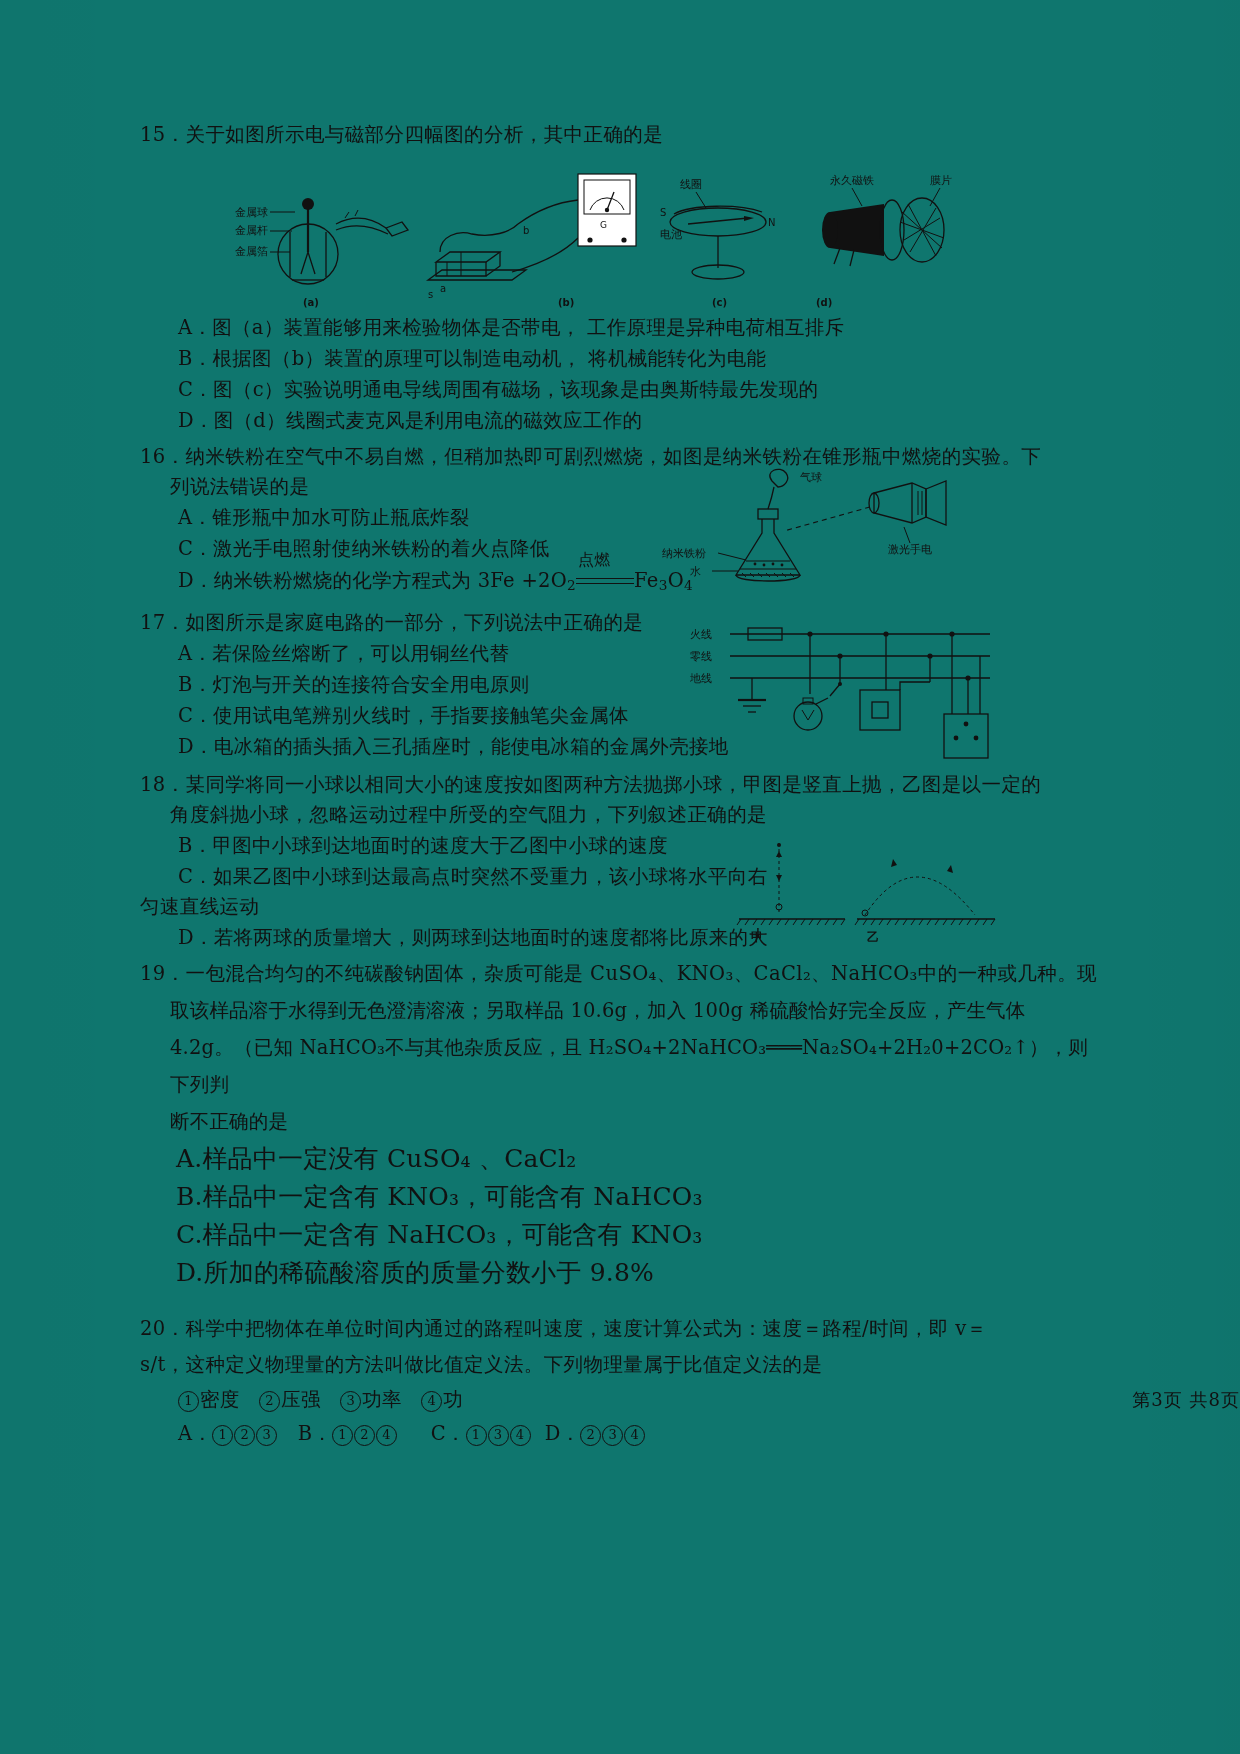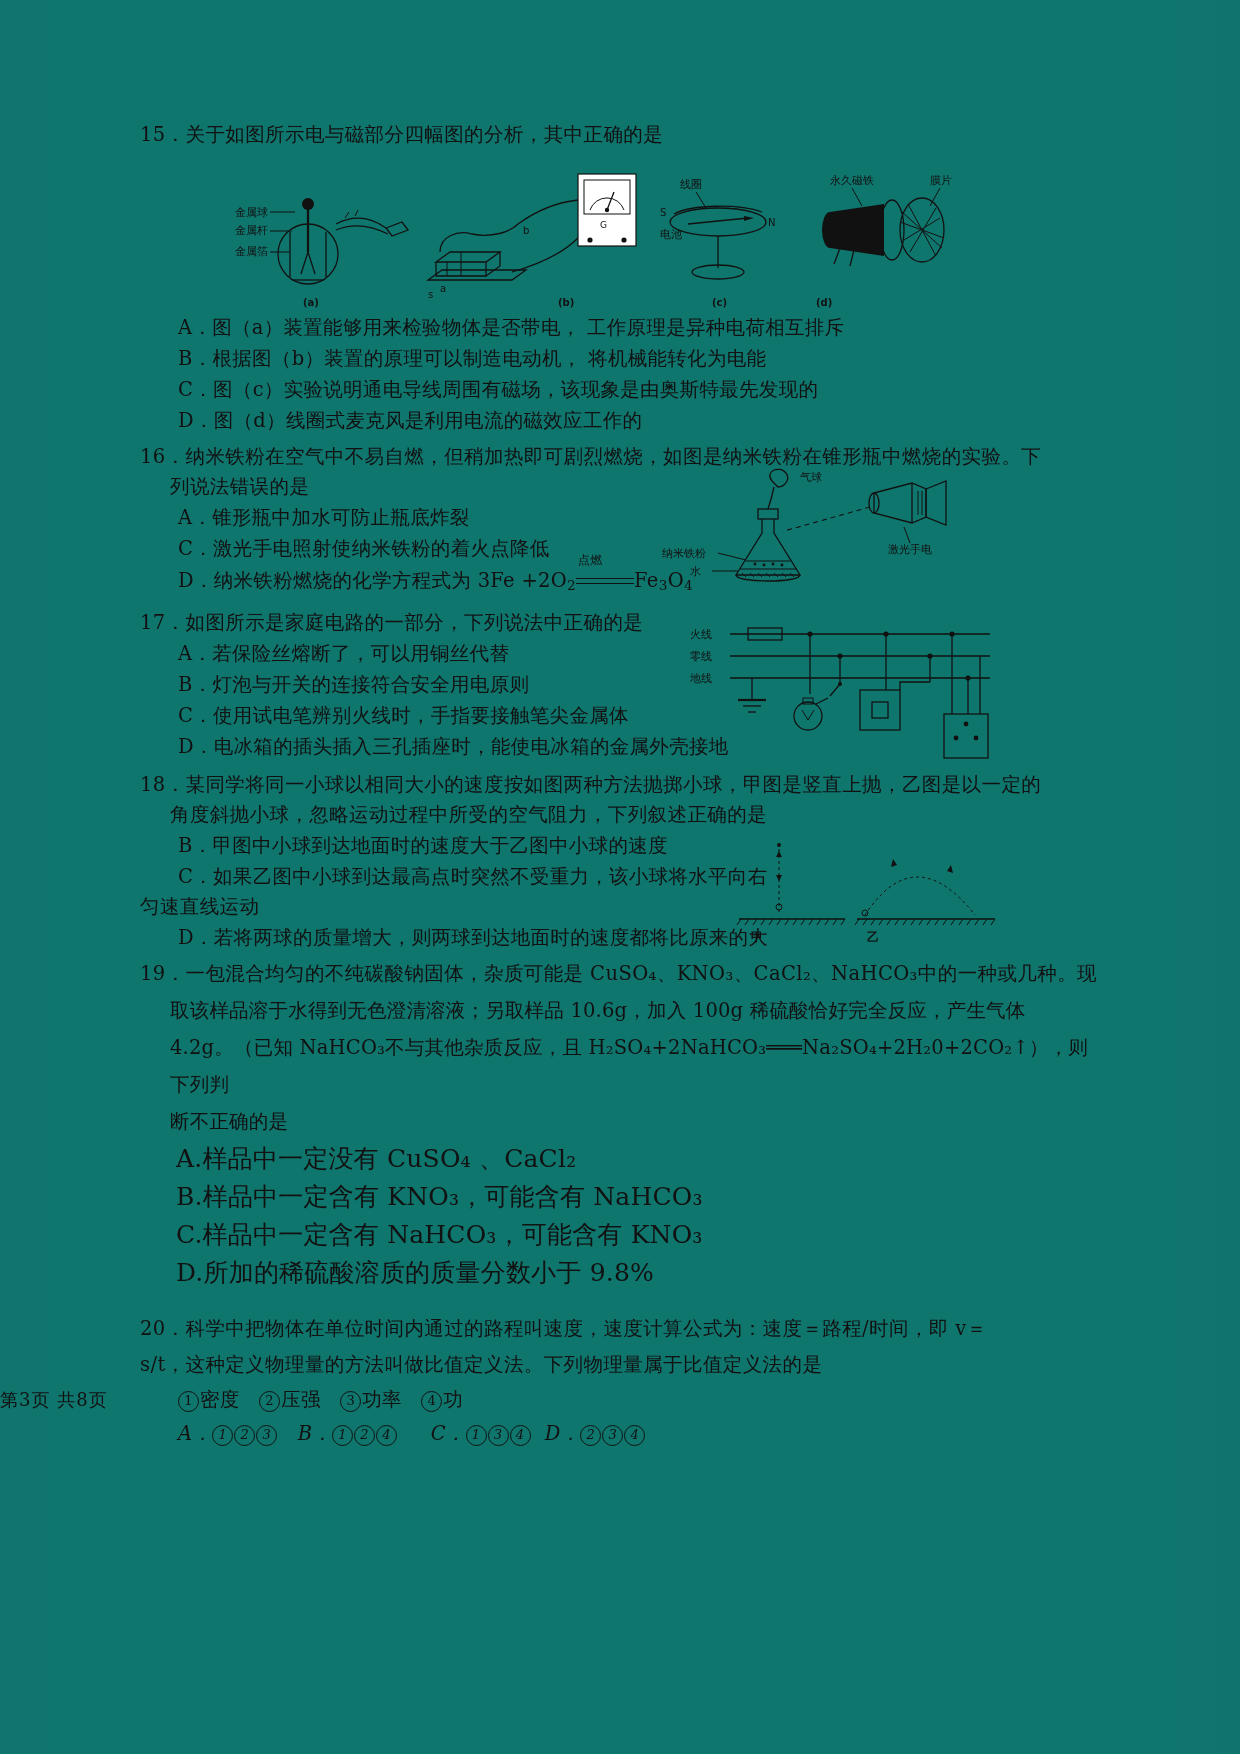--- a/index.html
+++ b/index.html
@@ -77,21 +77,21 @@
     display: inline-block;
     position: relative;
     width: 58px;
     height: 1em;
     vertical-align: middle;
   }
   .rxn .cond {
     position: absolute;
     left: 2px;
     top: -20px;
-    font-size: 12px;
+    font-size: 16px;
     line-height: 16px;
     white-space: nowrap;
     font-family: Liberation Serif, serif;
   }
   .rxn .bar1 {
     position: absolute;
     left: 0; right: 0;
     top: 6px;
     border-top: 1.6px solid #111;
   }
@@ -114,21 +114,21 @@
     margin-right: 1px;
   }
 
   .figbox { position: absolute; }
 
   .footer {
     position: absolute;
     left: 0;
     top: 1388px;
     width: 1240px;
-    text-align: left;
+    text-align: right;
     font-size: 18px;
     letter-spacing: 1px;
   }
 
   .svgfig { display: block; }
   .lbl { font-family: "DejaVu Sans", "Liberation Sans", sans-serif; font-size: 10px; fill: #111; }
   .lbl-sm { font-family: "DejaVu Sans", "Liberation Sans", sans-serif; font-size: 9px; fill: #111; }
   .lbl-cn { font-family: "DejaVu Sans", "Liberation Sans", sans-serif; font-size: 11px; fill: #111; }
   .lbl-it { font-family: "DejaVu Serif", serif; font-size: 12px; font-weight: bold; fill: #111; }
   .stk { stroke: #111; fill: none; stroke-width: 1.3; }
@@ -289,21 +289,21 @@
 
     <div class="q" style="margin-top:19px;">
       <div class="qline qnum-line" style="line-height:36px;"><span>20．</span><span>科学中把物体在单位时间内通过的路程叫速度，速度计算公式为：速度＝路程/时间，即 v＝</span></div>
       <div class="qline" style="line-height:36px;">s/t，这种定义物理量的方法叫做比值定义法。下列物理量属于比值定义法的是</div>
       <div class="opt" style="line-height:34px;">
         <span class="circnum">1</span><span>密度</span>&nbsp;&nbsp;
         <span class="circnum">2</span><span>压强</span>&nbsp;&nbsp;
         <span class="circnum">3</span><span>功率</span>&nbsp;&nbsp;
         <span class="circnum">4</span><span>功</span>
       </div>
-      <div class="opt" style="line-height:34px;font-style:italic;">
+      <div class="opt" style="line-height:34px;">
         <span>A．</span><span class="circnum">1</span><span class="circnum">2</span><span class="circnum">3</span>&nbsp;&nbsp;
         <span>B．</span><span class="circnum">1</span><span class="circnum">2</span><span class="circnum">4</span>&nbsp;&nbsp;&nbsp;&nbsp;
         <span>C．</span><span class="circnum">1</span><span class="circnum">3</span><span class="circnum">4</span>&nbsp;
         <span>D．</span><span class="circnum">2</span><span class="circnum">3</span><span class="circnum">4</span>
       </div>
     </div>
 
   </div>
 
   <div class="figbox" style="left:660px; top:465px;">

